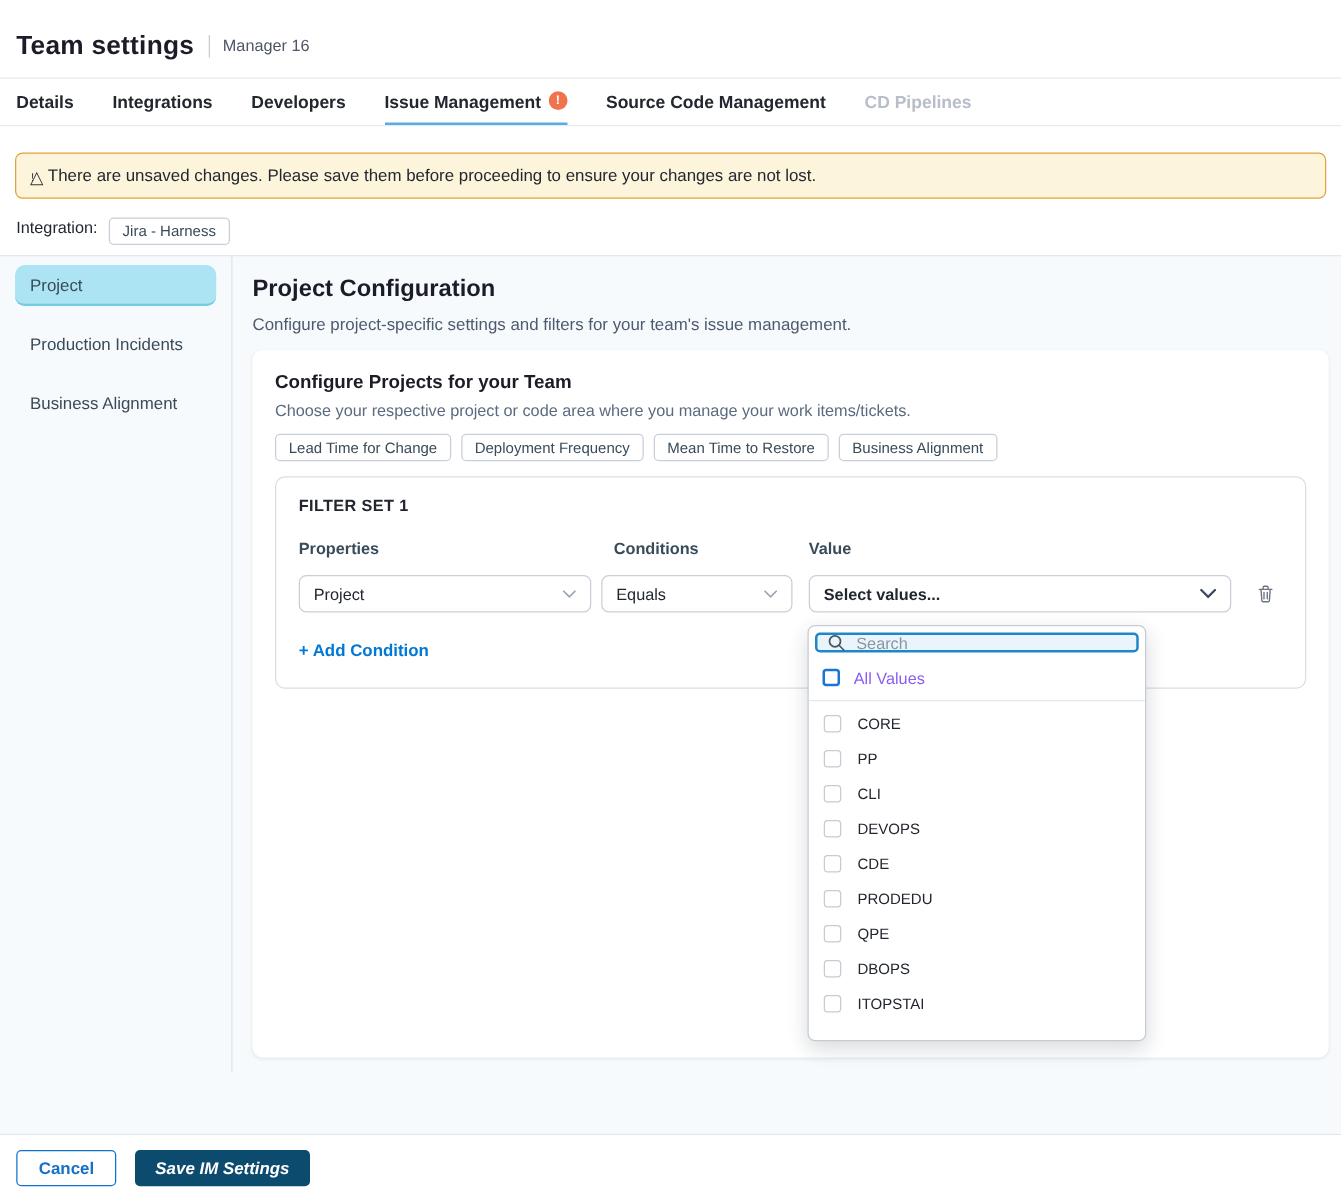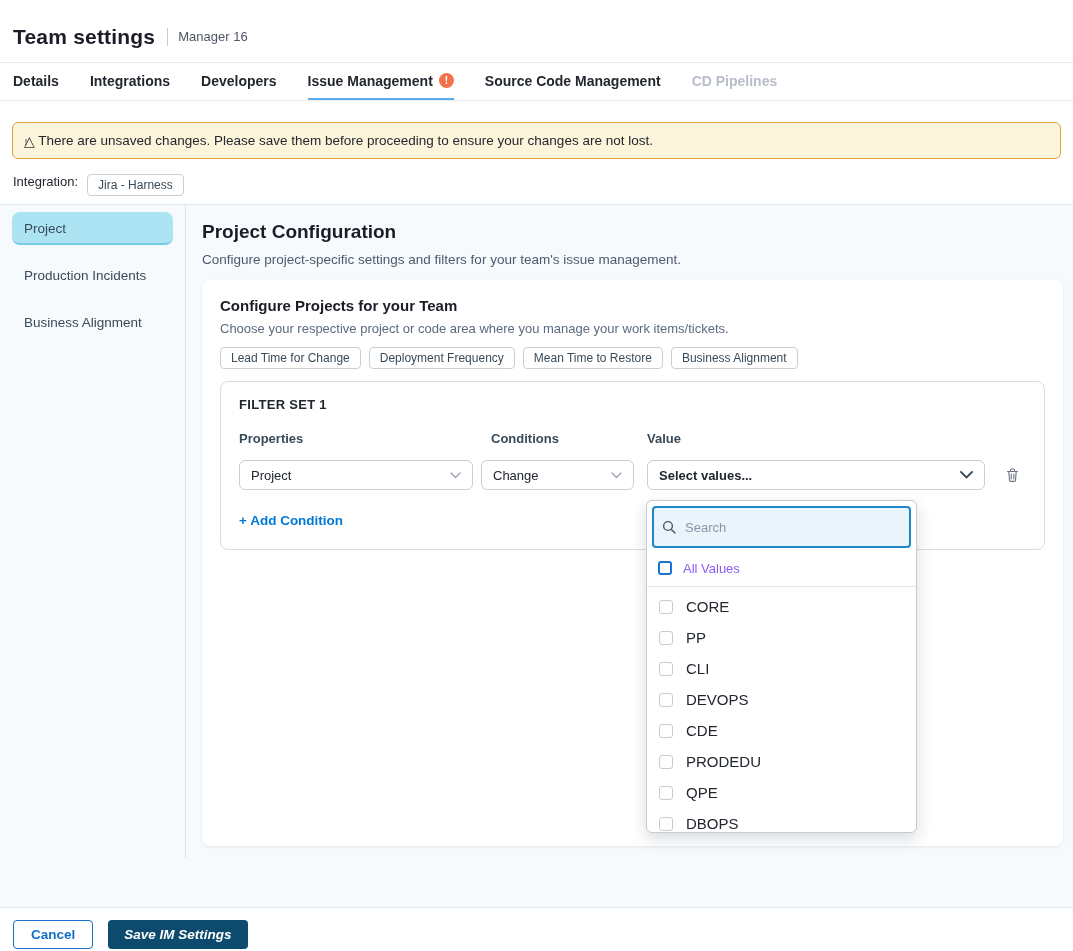--- a/index.html
+++ b/index.html
@@ -59,27 +59,27 @@
   .select { height:30px; border:1px solid #c9cfd9; border-radius:6px; background:#fff; display:flex; align-items:center; justify-content:space-between; padding:0 11px; font-size:13px; color:#22272f; cursor:pointer; }
   .sel-properties { width:234px; margin-right:8px; }
   .sel-conditions { width:153px; margin-right:13px; }
   .sel-value-wrap { width:338px; position:relative; margin-right:20px; }
   .sel-value { width:338px; font-weight:bold; }
   .trash-btn { background:none; border:none; padding:0; cursor:pointer; display:flex; align-items:center; }
   .add-condition { margin-top:23px; display:inline-block; color:#0278d5; font-size:13.5px; font-weight:bold; cursor:pointer; }
 
   
   .popup { position:absolute; top:40px; left:-1px; width:271px; height:333px; background:#fff; border:1px solid #c6ccd4; border-radius:6px; box-shadow:0 6px 16px rgba(20,30,50,.16); overflow:hidden; z-index:20; }
-  .popup-search { margin:5px; height:42px; background:#e9f5fb; border:2px solid #1d87c9; border-radius:4px; display:flex; align-items:center; padding:0 8px; gap:7px; }
+  .popup-search { margin:5px; height:16px; background:#e9f5fb; border:2px solid #1d87c9; border-radius:4px; display:flex; align-items:center; padding:0 8px; gap:7px; }
   .popup-search input { flex:1; border:none; outline:none; background:transparent; font-size:13px; color:#22272f; font-family:inherit; }
   .popup-search input::placeholder { color:#8a94a6; }
   .popup-allvalues { display:flex; align-items:flex-start; gap:11px; padding:8px 10px 10px 11px; border-bottom:1px solid #e4e7ec; font-size:13px; color:#8b5cf6; cursor:pointer; }
   .cb-blue { width:14px; height:14px; flex-shrink:0; border:2px solid #1976d2; border-radius:3px; background:#fff; }
   .popup-options { padding-top:4px; }
-  .popup-option { display:flex; align-items:center; gap:13px; padding:7px 10px 7px 12px; font-size:15px; color:#22272f; cursor:pointer; }
+  .popup-option { display:flex; align-items:center; gap:13px; padding:7px 10px 7px 12px; font-size:12px; color:#22272f; cursor:pointer; }
   .cb { width:14px; height:14px; flex-shrink:0; border:1px solid #c6cbd4; border-radius:3px; background:#fff; }
 
   
   .bottom-strip { height:49px; background:#f7fafd; }
   .footer { height:54px; border-top:1px solid #e4e7ec; background:#fff; display:flex; align-items:center; gap:15px; padding-left:13px; }
   .btn { height:29px; border-radius:4px; font-size:13.5px; font-weight:bold; font-family:inherit; cursor:pointer; }
   .btn-cancel { background:#fff; border:1px solid #1571c8; color:#1571c8; padding:0 17px; }
   .btn-save { background:#0c4a6e; border:none; color:#fff; padding:0 16px;font-style:italic; }
 
   .icon-svg { display:block; }
@@ -157,21 +157,21 @@
         </div>
 
         <div class="filter-row">
           <div class="select sel-properties">
             <span>Project</span>
             <svg class="icon-svg" width="11" height="7" viewBox="0 0 11 7">
                 <path d="M1 1 L5.5 5.5 L10 1" stroke="#9aa5b1" stroke-width="1.4" fill="none" stroke-linecap="round"></path>
               </svg>
           </div>
           <div class="select sel-conditions">
-            <span>Change</span>
+            <span>Equals</span>
             <svg class="icon-svg" width="11" height="7" viewBox="0 0 11 7">
                 <path d="M1 1 L5.5 5.5 L10 1" stroke="#9aa5b1" stroke-width="1.4" fill="none" stroke-linecap="round"></path>
               </svg>
           </div>
 
           <div class="sel-value-wrap">
             <div class="select sel-value">
               <span>Select values...</span>
               <svg class="icon-svg" width="13" height="8" viewBox="0 0 13 8">
                   <path d="M1 1 L6.5 6.5 L12 1" stroke="#3b4b59" stroke-width="1.8" fill="none" stroke-linecap="round"></path>

